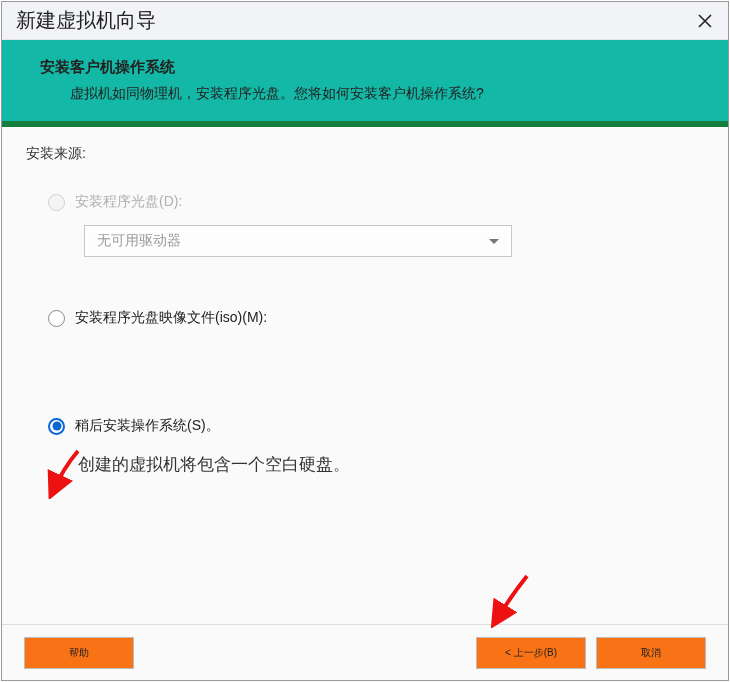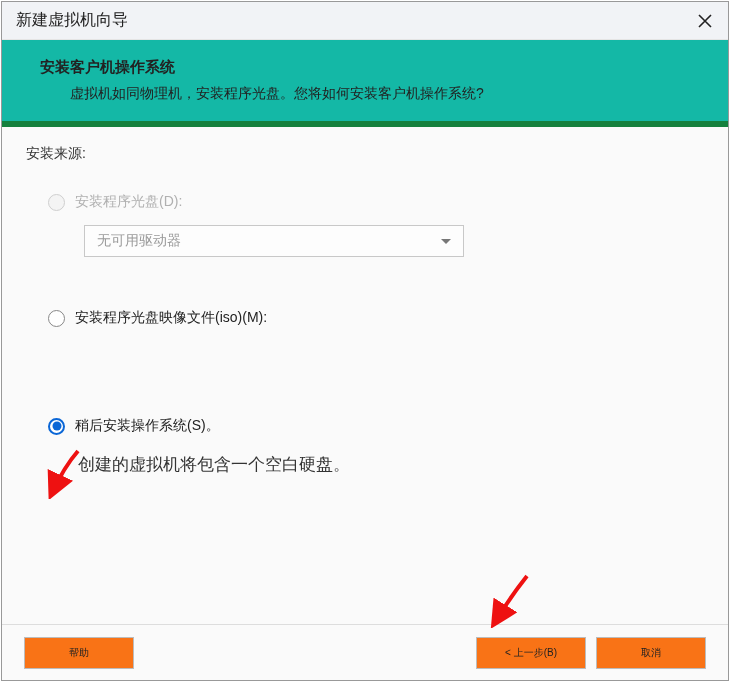--- a/index.html
+++ b/index.html
@@ -23,21 +23,21 @@
     }
     .titlebar {
       height: 38px;
       background: #f1f3f6;
       border-bottom: 1px solid #e5e5e5;
       display: flex;
       align-items: center;
       padding: 0 14px;
       position: relative;
     }
-    .titlebar .title { font-size: 16px; color: #222; }
+    .titlebar .title { font-size: 20px; color: #222; }
     .close-btn {
       position: absolute;
       right: 10px;
       top: 6px;
       width: 26px;
       height: 26px;
       display: flex;
       align-items: center;
       justify-content: center;
       cursor: pointer;
@@ -99,21 +99,21 @@
       border-radius: 50%;
       background: #0a66d6;
       top: 50%;
       left: 50%;
       transform: translate(-50%, -50%);
     }
     .radio-label { font-size: 14px; color: #222; }
     .radio-label.disabled { color: #b0b0b0; }
     .select {
       margin-left: 58px;
-      width: 380px;
+      width: 428px;
       height: 32px;
       border: 1px solid #c8c8c8;
       background: #fff;
       display: flex;
       align-items: center;
       justify-content: space-between;
       padding: 0 12px;
       color: #9a9a9a;
       font-size: 14px;
     }

